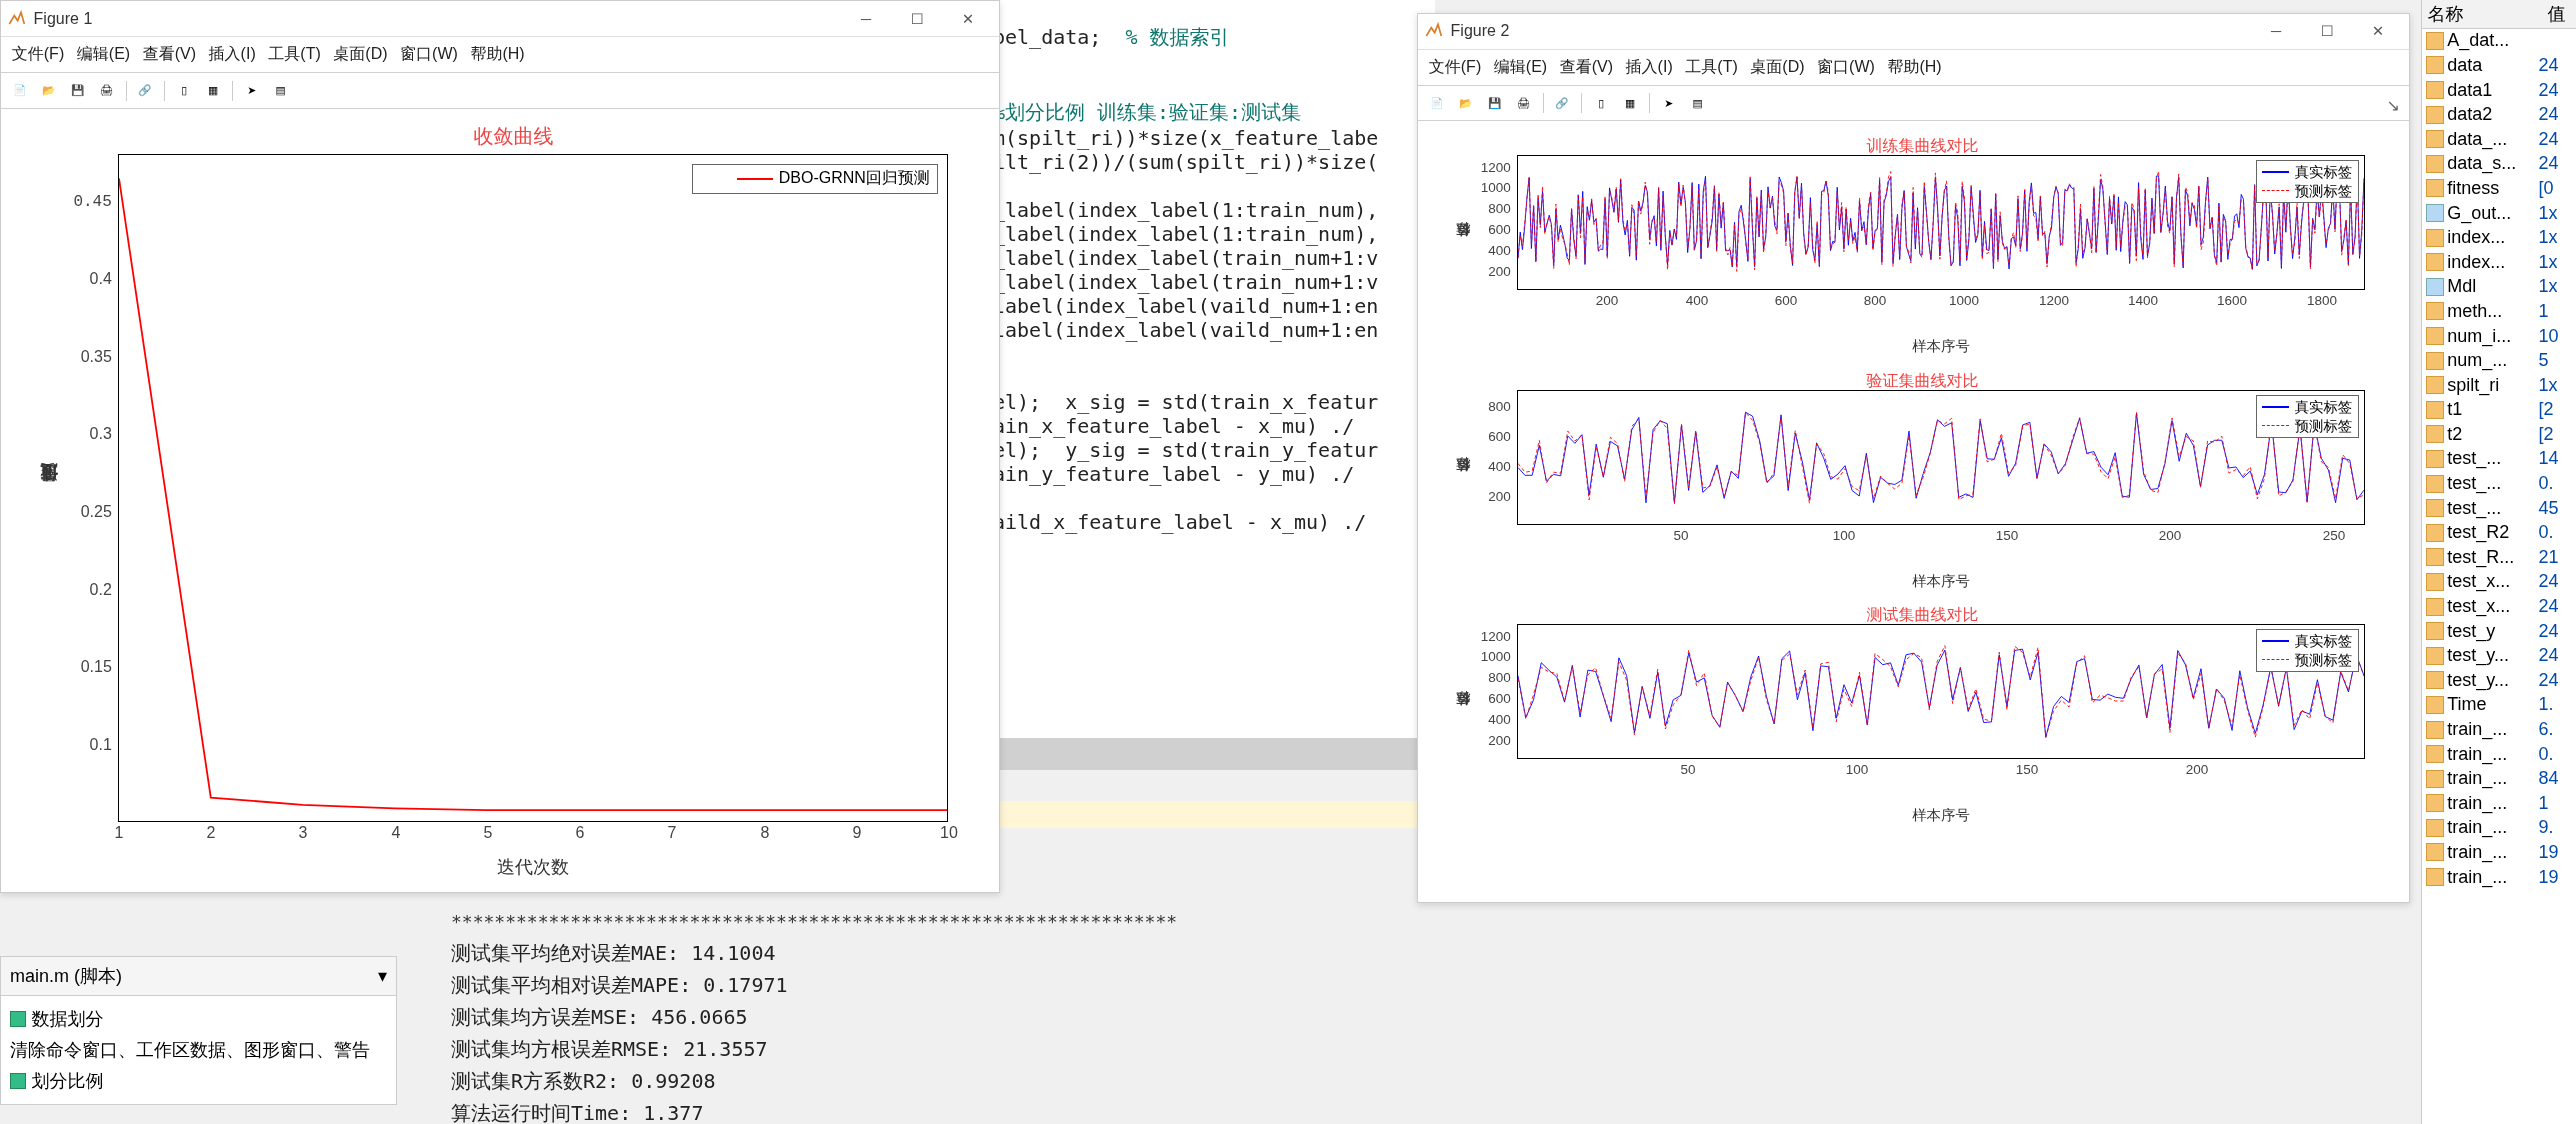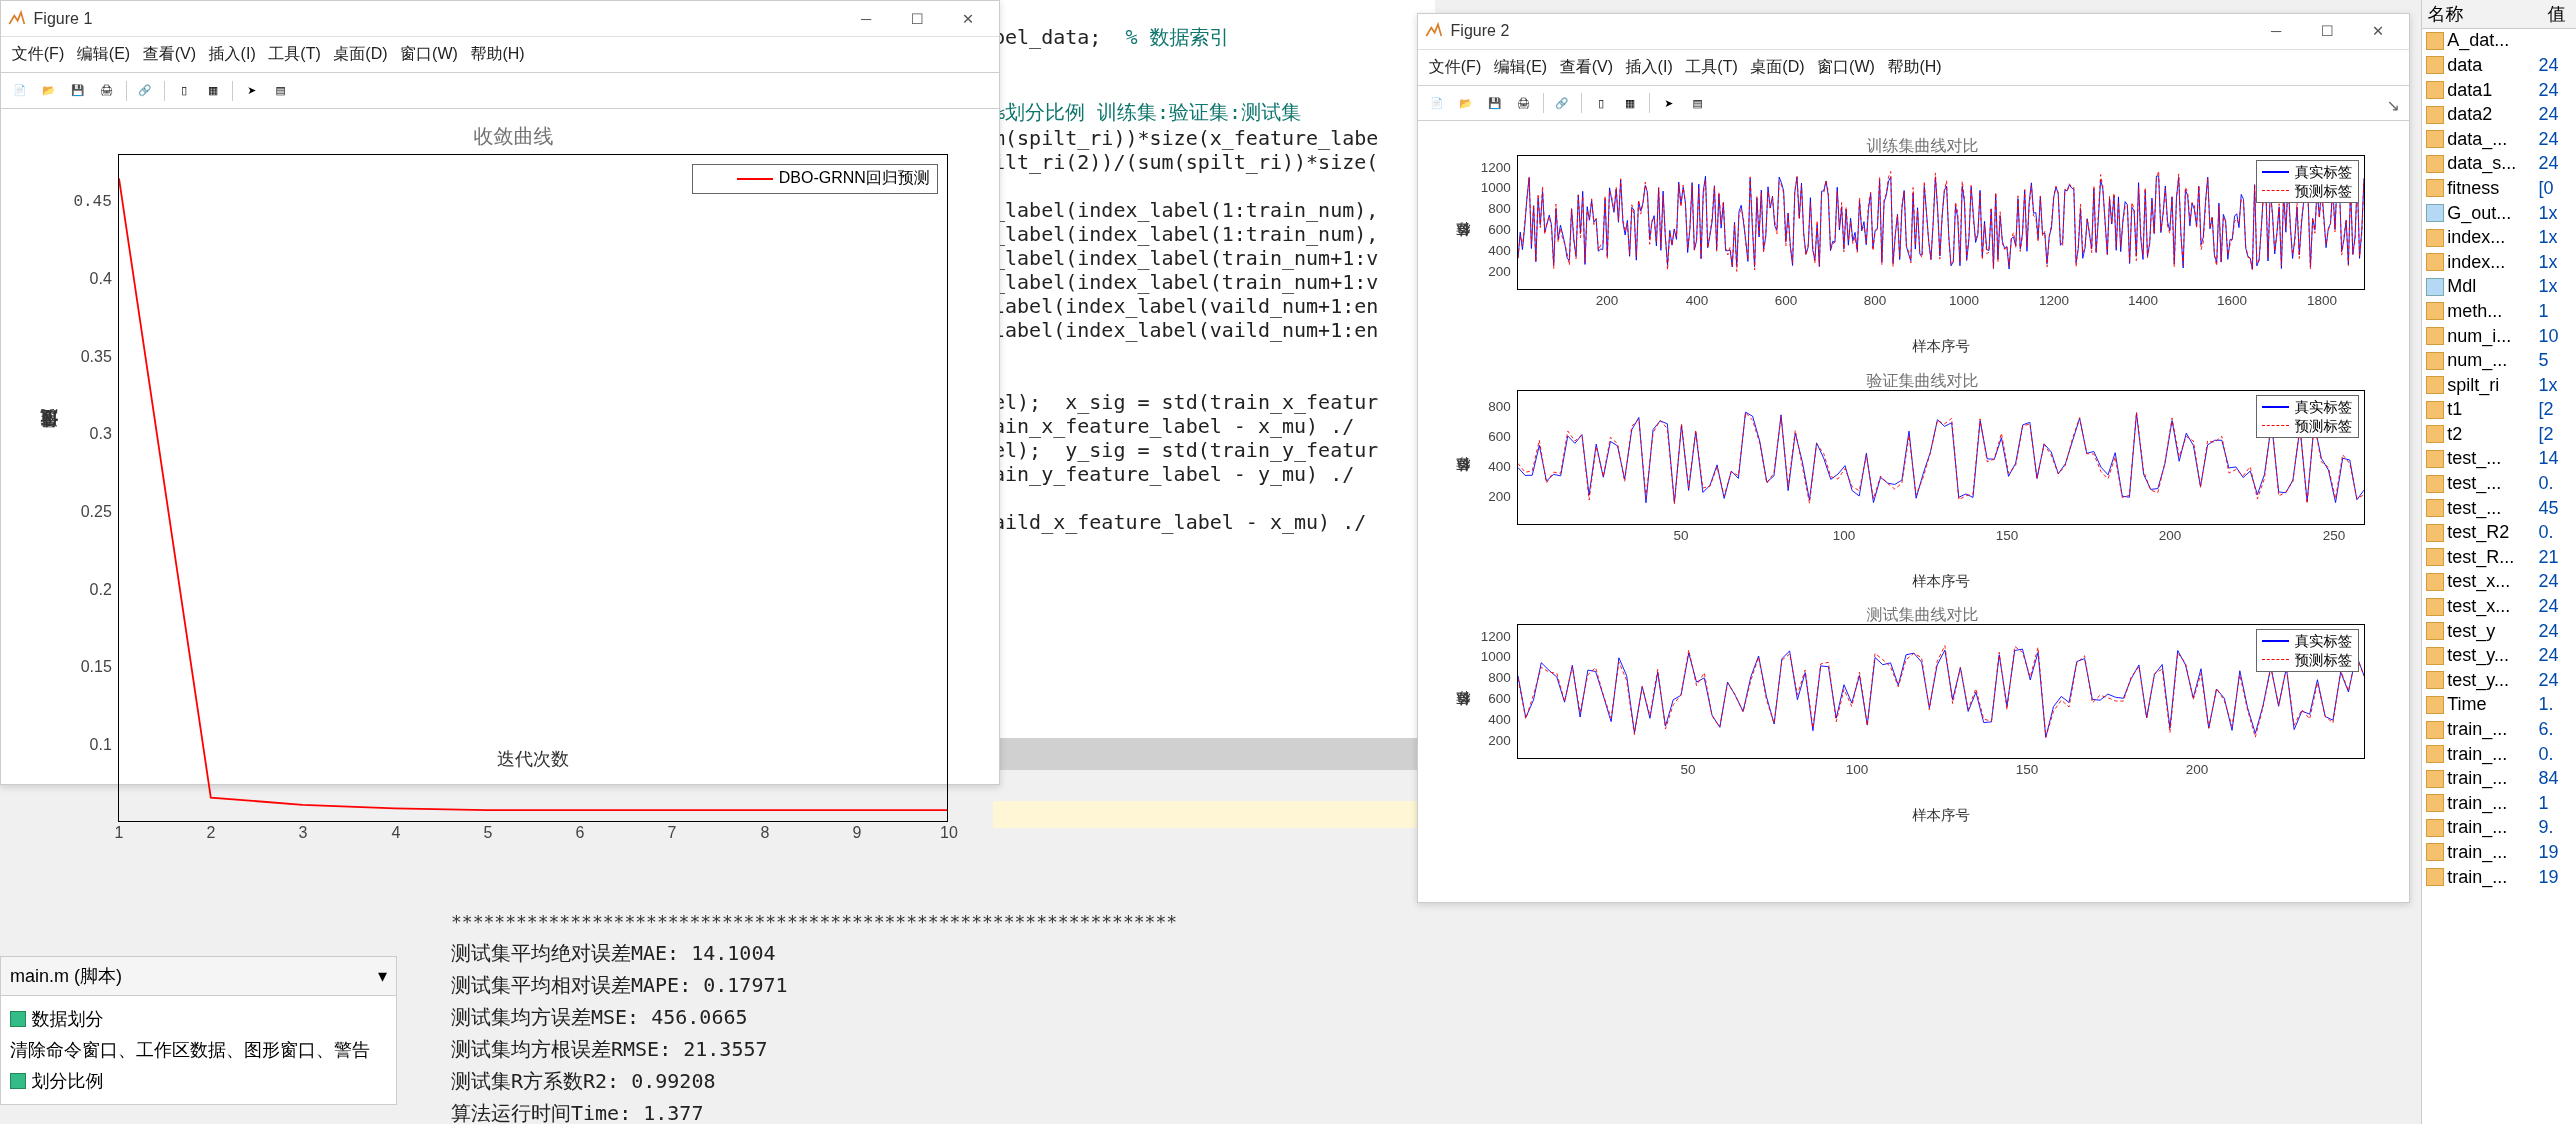--- a/index.html
+++ b/index.html
@@ -95,21 +95,21 @@
 }
 
 
 .chart-container {
   position: absolute;
   background: #fff;
 }
 .chart-title {
   text-align: center;
   font-size: 20px;
-  color: #737373;
+  color: #ef4444;
   padding: 5.4px 0;
 }
 .axes {
   position: absolute;
   border-left: 0.9px solid #000;
   border-bottom: 0.9px solid #000;
   border-right: 0.9px solid #000;
   border-top: 0.9px solid #000;
 }
 .ylabel {
@@ -337,21 +337,21 @@
     <div class="script-item">
         <span>清除命令窗口、工作区数据、图形窗口、警告</span>
       </div>
     <div class="script-item">
         <span class="script-sq"></span>
         <span>划分比例</span>
       </div>
   </div>
 </div>
 
-<div class="figure-window" style="left:0; top:0; width:1000px; height:785px;">
+<div class="figure-window" style="left:0; top:0; width:1000px; height:893px;">
   <div class="figure-titlebar">
     <svg class="figure-icon" viewBox="0 0 24 24">
         <path d="M4 18 L10 8 L14 14 L18 4 L22 18" fill="none" stroke="#d97d28" stroke-width="2"></path>
       </svg>
     <span class="figure-title">Figure 1</span>
     <div class="win-btns">
       <div class="win-btn">─</div>
       <div class="win-btn">☐</div>
       <div class="win-btn close">✕</div>
     </div>

